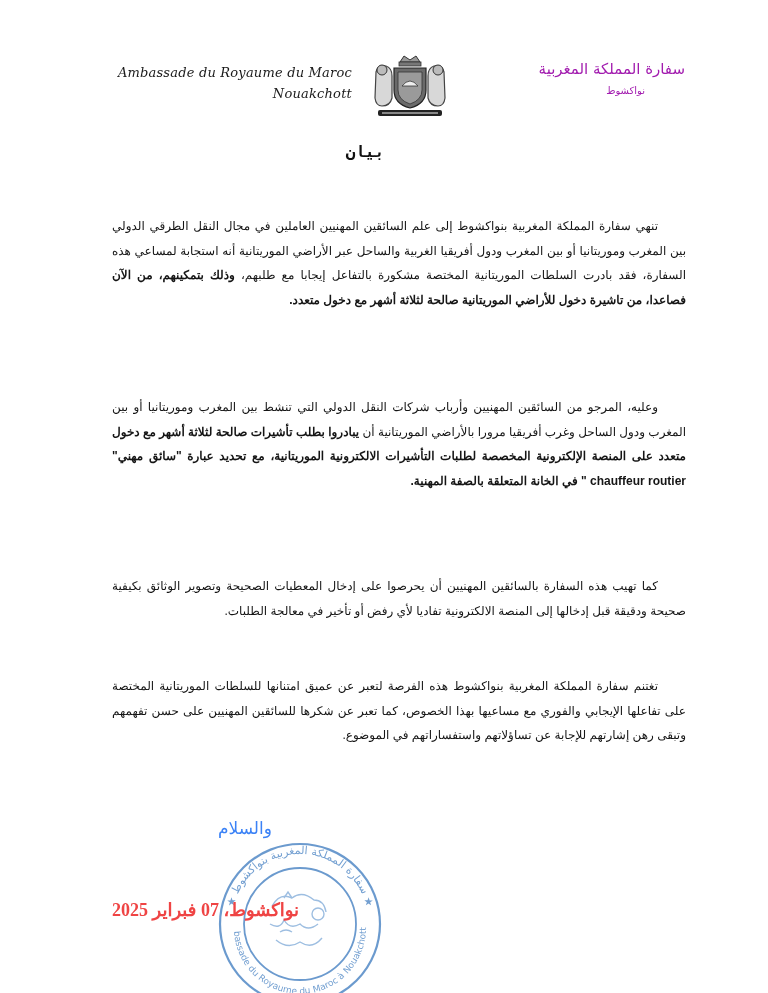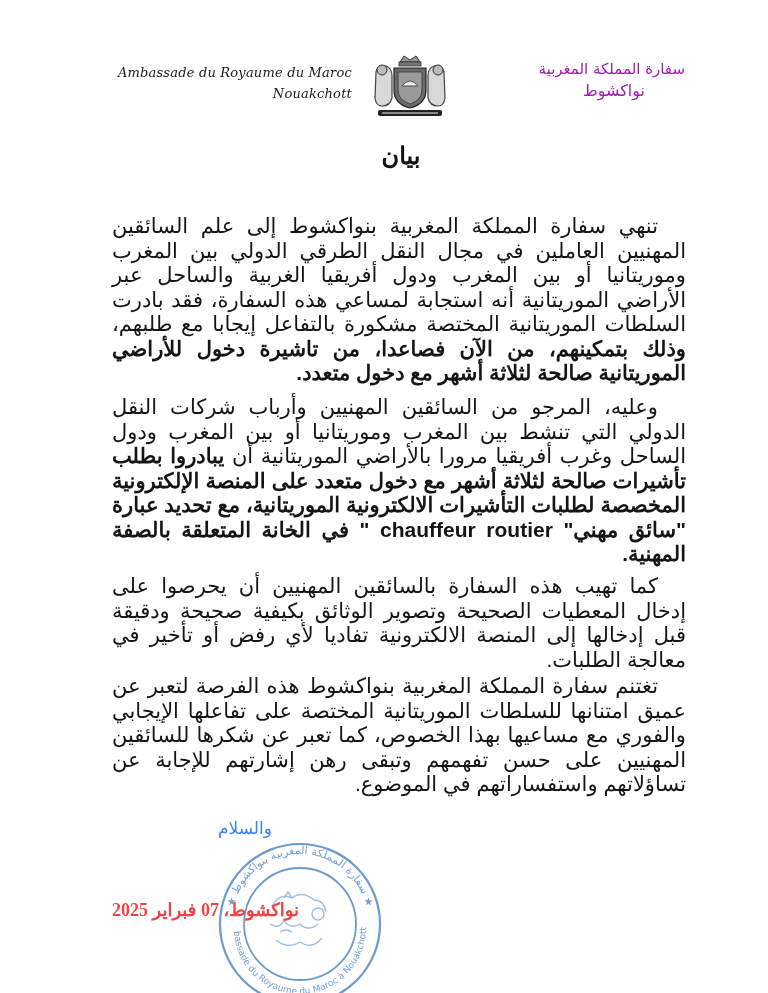--- a/index.html
+++ b/index.html
@@ -1,24 +1,24 @@
 <!DOCTYPE html>
 <html><head>
 <meta charset="utf-8">
 <style>
   html, body { margin: 0; padding: 0; background: #ffffff; }
   body { width: 768px; height: 993px; position: relative; overflow: hidden; font-family: "DejaVu Sans", sans-serif; color: #111; }
   .page { position: absolute; left: 0; top: 0; width: 768px; height: 993px; background: #fff; }
   .hdr-fr { position: absolute; left: 112px; top: 62px; width: 240px; text-align: right; font-family: "DejaVu Serif", serif; font-style: italic; font-size: 13px; line-height: 21px; color: #1a1a1a; letter-spacing: 0.2px; }
   .hdr-ar { position: absolute; left: 470px; top: 58px; width: 215px; text-align: right; direction: rtl; font-family: "DejaVu Sans", sans-serif; font-size: 15px; line-height: 22px; color: #a21caf; }
   .hdr-ar .l1 { letter-spacing: 2px; }
-  .hdr-ar .l2 { padding-right: 40px; font-size: 16px; }
+  .hdr-ar .l2 { padding-right: 40px; font-size: 10px; }
   .emblem { position: absolute; left: 372px; top: 52px; width: 76px; height: 68px; }
-  .title { position: absolute; left: 0; width: 730px; top: 142px; text-align: center; direction: rtl; font-family: Liberation Serif, serif; font-weight: bold; font-size: 24px; color: #111; margin-left: 36px; }
-  .body { position: absolute; left: 112px; width: 574px; direction: rtl; text-align: justify; font-family: "Liberation Sans", sans-serif; font-size: 21px; line-height: 24.5px; color: #151515; }
+  .title { position: absolute; left: 0; width: 730px; top: 142px; text-align: center; direction: rtl; font-family: Liberation Mono, monospace; font-weight: bold; font-size: 16px; color: #111; }
+  .body { position: absolute; left: 112px; width: 574px; direction: rtl; text-align: justify; font-family: "Liberation Sans", sans-serif; font-size: 12px; line-height: 24.5px; color: #151515; }
   .body p { margin: 0; text-indent: 28px; text-align-last: right; }
   .p1 { top: 214px; }
   .p2 { top: 395px; }
   .p3 { top: 574px; }
   .p4 { top: 674px; }
   b { font-weight: bold; }
   .ltr { direction: ltr; unicode-bidi: embed; font-weight: bold; }
   .closing { position: absolute; left: 205px; top: 818px; width: 80px; text-align: center; direction: rtl; font-family: "Liberation Sans", sans-serif; font-size: 17px; color: #3b82f6; }
   .date { position: absolute; left: 112px; top: 899px; width: 240px; text-align: left; direction: rtl; font-family: Liberation Serif, serif; font-weight: bold; font-size: 18px; color: #ef4444; white-space: nowrap; }
   .stamp { position: absolute; left: 210px; top: 836px; width: 180px; height: 158px; pointer-events: none; }

